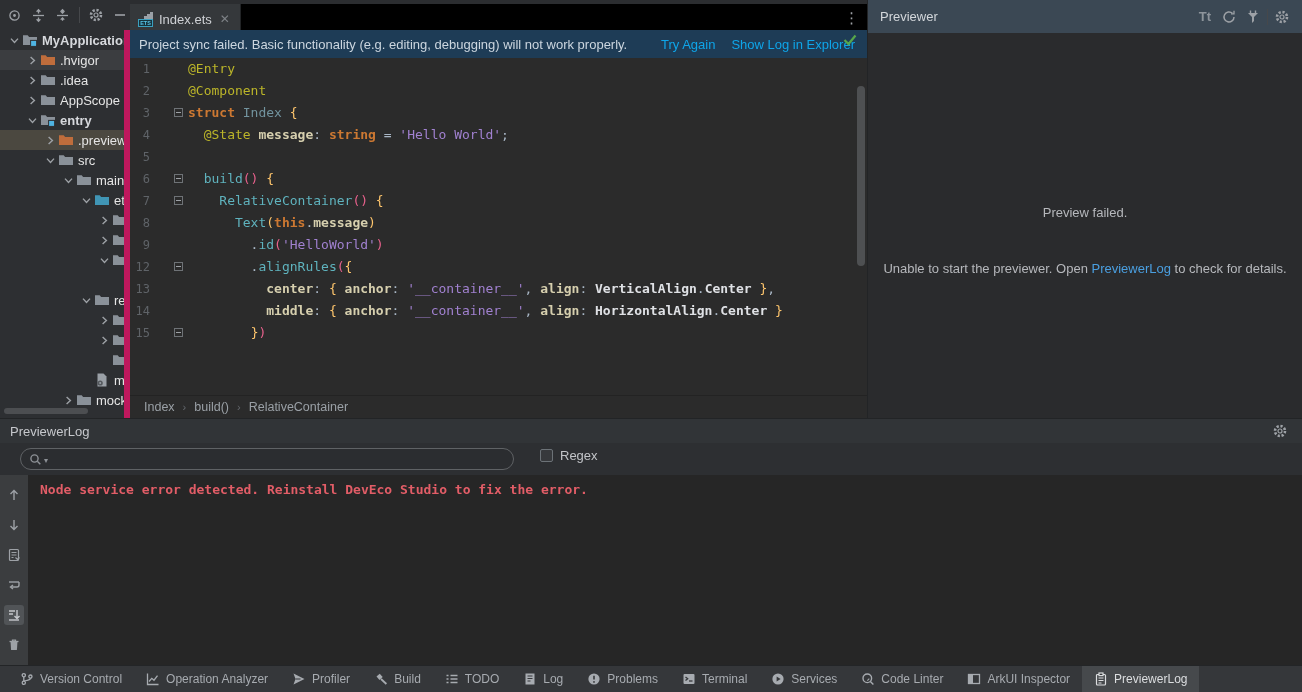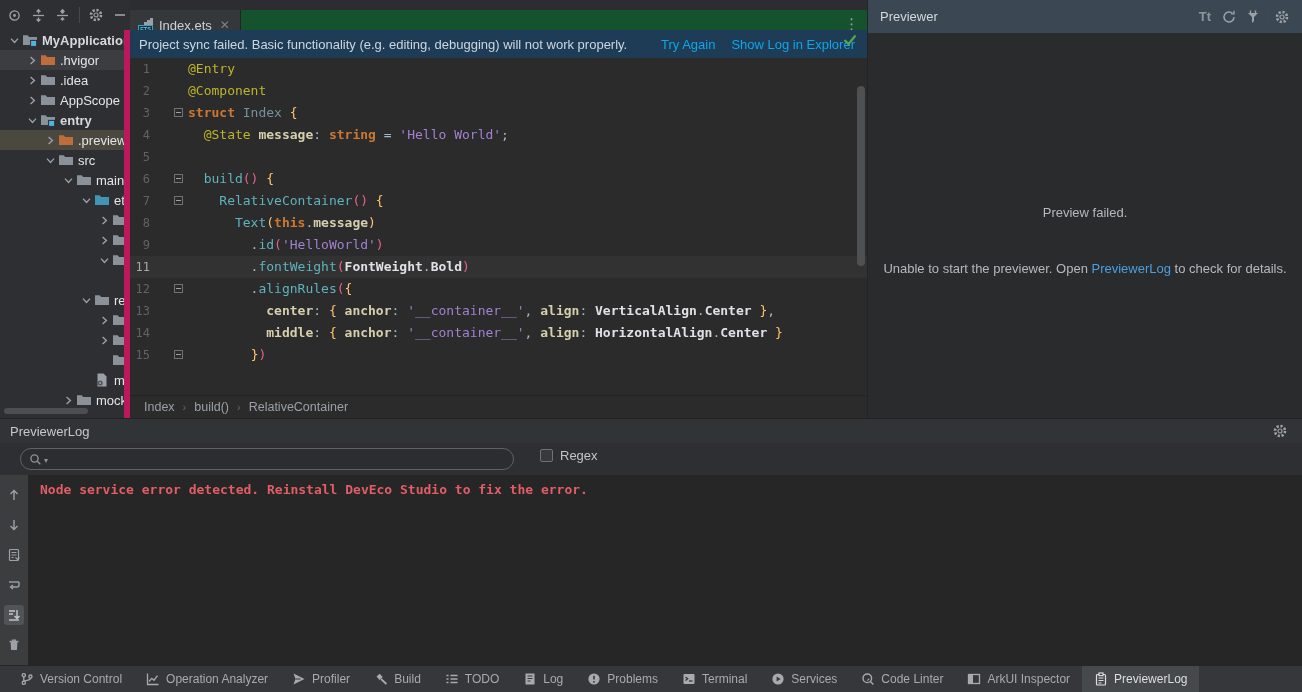--- a/index.html
+++ b/index.html
@@ -7,21 +7,21 @@
   .app{ position:relative; width:1302px; height:692px; overflow:hidden;
         background:#2b2d30; font-family:"Liberation Sans",sans-serif; font-size:13px; color:#bcbec4; }
   svg{ display:block; }
 
   
   .proj-toolbar{ position:absolute; left:0; top:0; width:130px; height:30px; background:#2d2f32;
                  display:flex; align-items:center; gap:4px; padding-left:4px; }
   .tbtn{ width:22px; height:22px; display:flex; align-items:center; justify-content:center; border-radius:3px; }
   .vsep{ width:1px; height:16px; background:#46484b; margin:0 2px; }
 
-  .tabbar{ position:absolute; left:130px; top:10px; width:737px; height:32px; background:#14532d; }
+  .tabbar{ position:absolute; left:130px; top:4px; width:737px; height:32px; background:#000000; }
   .tab{ position:absolute; left:0; top:0; height:30px; background:#35383b; display:flex; align-items:center;
         gap:6px; padding:0 10px 0 8px; border-right:1px solid #222426; color:#cfd1d5; }
   .ets-icon{ position:relative; width:15px; height:15px; }
   .ets-icon .s1,.ets-icon .s2,.ets-icon .s3{ position:absolute; background:#9aa0a6; }
   .ets-icon .s1{ right:0; top:0; width:3px; height:7px; }
   .ets-icon .s2{ right:3px; top:2px; width:3px; height:5px; }
   .ets-icon .s3{ right:6px; top:4px; width:3px; height:3px; }
   .ets-badge{ position:absolute; left:0; bottom:0; width:15px; height:8px; background:#17333d;
         border:1px solid #3ba0bf; color:#56c5e8; font-size:5.5px; font-weight:bold; line-height:6px;
         text-align:center; letter-spacing:0; }
@@ -416,21 +416,20 @@
     <div class="code-area">
         <div class="code-line"><span class="lnum">1</span><span class="tok ann">@Entry</span></div>
         <div class="code-line"><span class="lnum">2</span><span class="tok ann">@Component</span></div>
         <div class="code-line"><span class="lnum">3</span><span class="fold"></span><span class="tok kw">struct</span><span class="tok pl"> </span><span class="tok type">Index</span><span class="tok pl"> </span><span class="tok br">{</span></div>
         <div class="code-line"><span class="lnum">4</span><span class="tok pl">  </span><span class="tok ann">@State</span><span class="tok pl"> </span><span class="tok field">message</span><span class="tok pl">: </span><span class="tok kw">string</span><span class="tok pl"> = </span><span class="tok str">'Hello World'</span><span class="tok pl">;</span></div>
         <div class="code-line"><span class="lnum">5</span></div>
         <div class="code-line"><span class="lnum">6</span><span class="fold"></span><span class="tok pl">  </span><span class="tok fn">build</span><span class="tok pp">()</span><span class="tok pl"> </span><span class="tok br">{</span></div>
         <div class="code-line"><span class="lnum">7</span><span class="fold"></span><span class="tok pl">    </span><span class="tok fn">RelativeContainer</span><span class="tok pp">()</span><span class="tok pl"> </span><span class="tok br">{</span></div>
         <div class="code-line"><span class="lnum">8</span><span class="tok pl">      </span><span class="tok fn">Text</span><span class="tok br">(</span><span class="tok kw">this</span><span class="tok pl">.</span><span class="tok field">message</span><span class="tok br">)</span></div>
         <div class="code-line"><span class="lnum">9</span><span class="tok pl">        .</span><span class="tok fn">id</span><span class="tok pp">(</span><span class="tok str">'HelloWorld'</span><span class="tok pp">)</span></div>
-        <div class="code-line current"><span class="lnum">11</span><span class="tok pl">        .</span><span class="tok fn">fontWeight</span><span class="tok pp">(</span><span class="tok cls">FontWeight</span><span class="tok pl">.</span><span class="tok cls">Bold</span><span class="tok pp">)</span></div>
         <div class="code-line"><span class="lnum">12</span><span class="fold"></span><span class="tok pl">        .</span><span class="tok fn">alignRules</span><span class="tok pp">(</span><span class="tok br">{</span></div>
         <div class="code-line"><span class="lnum">13</span><span class="tok pl">          </span><span class="tok field">center</span><span class="tok pl">: </span><span class="tok br">{</span><span class="tok pl"> </span><span class="tok field">anchor</span><span class="tok pl">: </span><span class="tok str">'__container__'</span><span class="tok pl">, </span><span class="tok field">align</span><span class="tok pl">: </span><span class="tok cls">VerticalAlign</span><span class="tok pl">.</span><span class="tok cls">Center</span><span class="tok pl"> </span><span class="tok br">}</span><span class="tok pl">,</span></div>
         <div class="code-line"><span class="lnum">14</span><span class="tok pl">          </span><span class="tok field">middle</span><span class="tok pl">: </span><span class="tok br">{</span><span class="tok pl"> </span><span class="tok field">anchor</span><span class="tok pl">: </span><span class="tok str">'__container__'</span><span class="tok pl">, </span><span class="tok field">align</span><span class="tok pl">: </span><span class="tok cls">HorizontalAlign</span><span class="tok pl">.</span><span class="tok cls">Center</span><span class="tok pl"> </span><span class="tok br">}</span></div>
         <div class="code-line"><span class="lnum">15</span><span class="fold"></span><span class="tok pl">        </span><span class="tok br">}</span><span class="tok pp">)</span></div>
       </div>
     <svg class="ed-check" width="14" height="12" viewBox="0 0 14 12">
         <path d="M1.5 6l4 4L12.5 1.5" fill="none" stroke="#57a64a" stroke-width="2.2"></path>
       </svg>
     <div class="ed-scroll"></div>
     <div class="breadcrumb">

